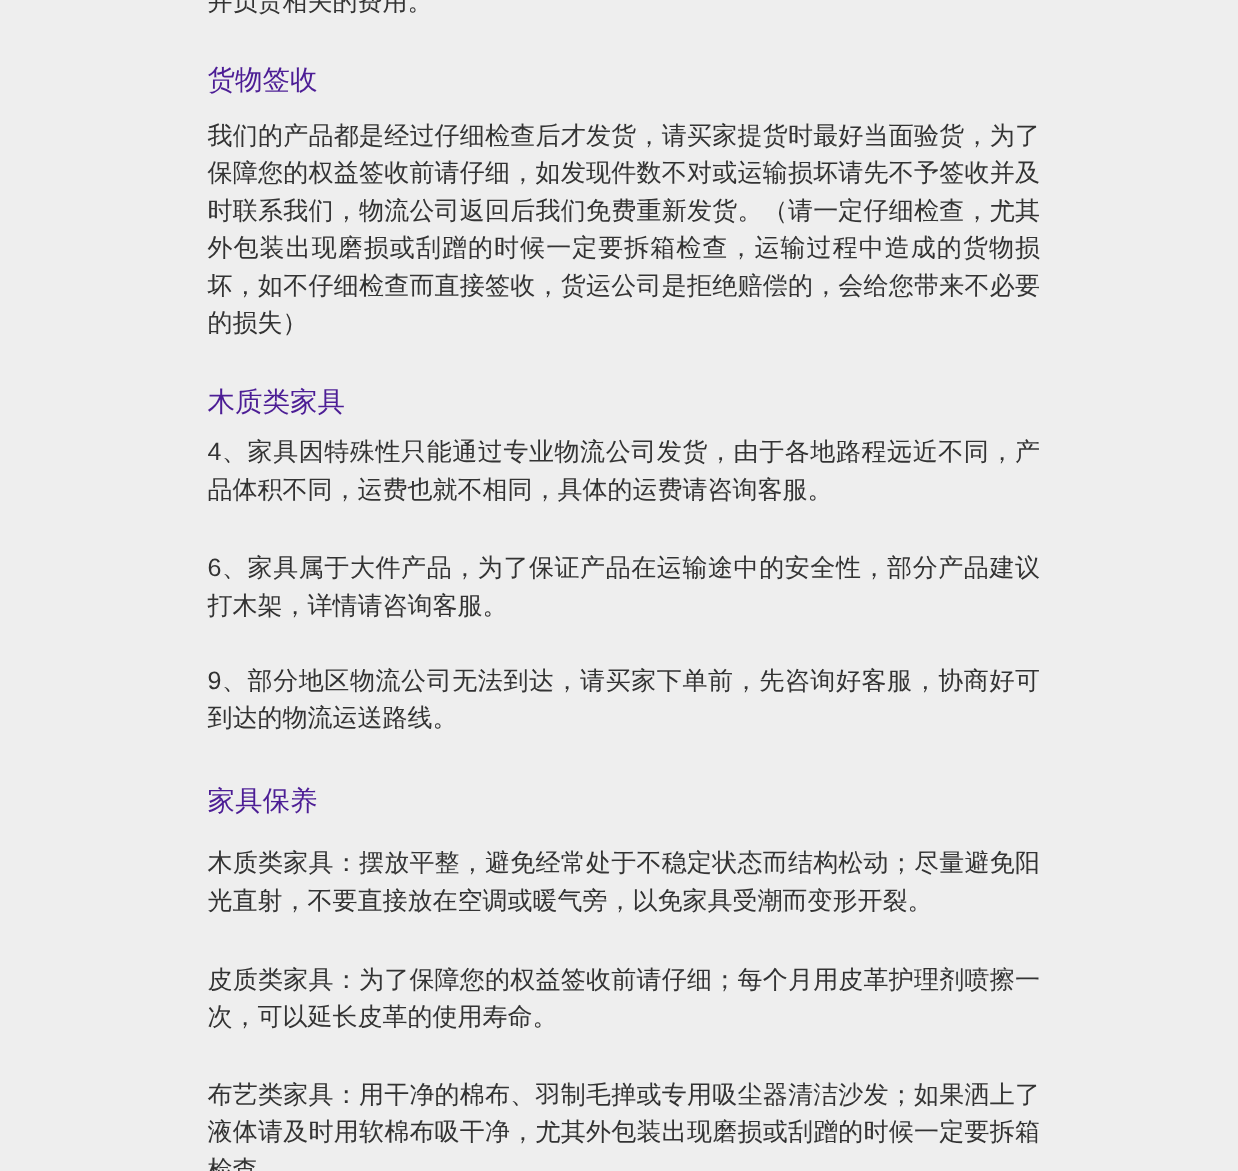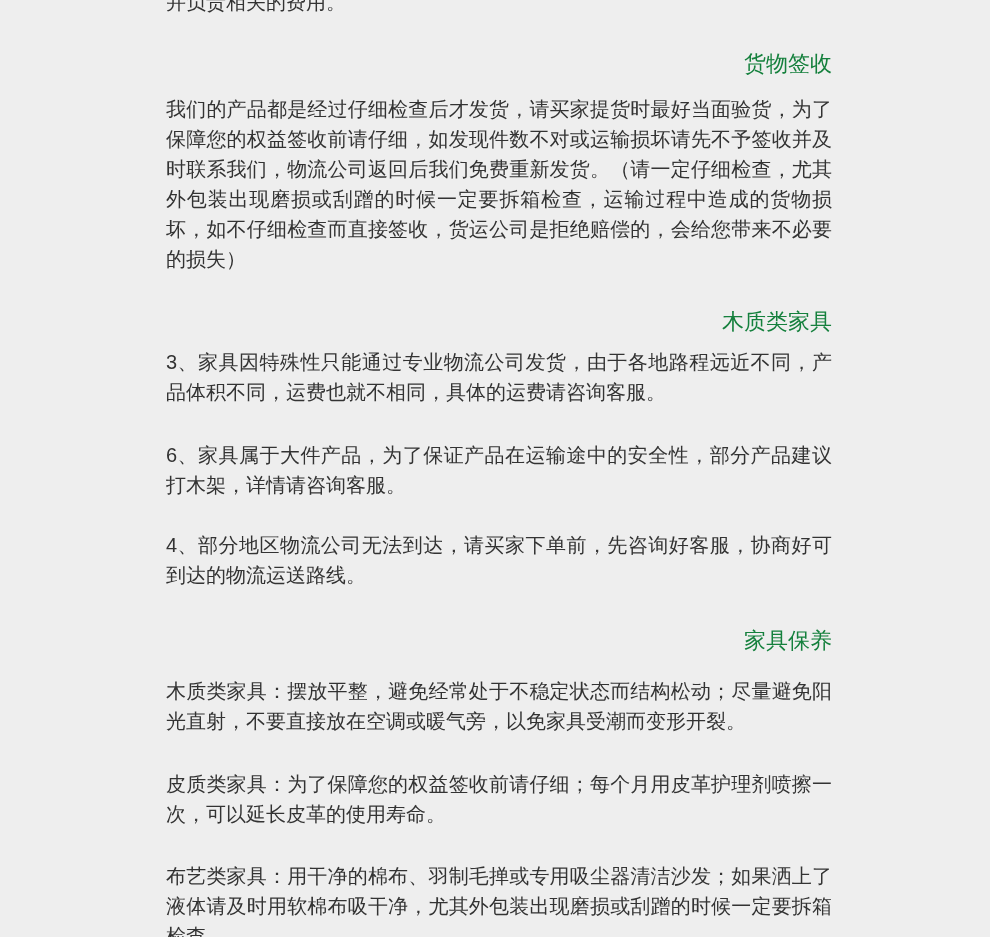--- a/index.html
+++ b/index.html
@@ -27,22 +27,22 @@
     margin-top: -13px;
     text-align: left;
     color: #333333;
     white-space: nowrap;
     overflow: hidden;
   }
   h2 {
     font-size: 22px;
     line-height: 30px;
     font-weight: 500;
-    color: #15803d;
-    text-align: right;
+    color: #4c1d95;
+    text-align: left;
     padding: 0;
   }
   p {
     margin: 0;
     padding: 0;
     text-align: justify;
     text-justify: inter-ideograph;
     word-break: break-all;
   }
   h2.h-receipt   { margin: 32px 0 15px 0; }
@@ -62,25 +62,25 @@
 <div class="page">
 
   <div class="clip-line">并负责相关的费用。</div>
 
   <h2 class="h-receipt">货物签收</h2>
 
   <p class="para-receipt">我们的产品都是经过仔细检查后才发货，请买家提货时最好当面验货，为了保障您的权益签收前请仔细，如发现件数不对或运输损坏请先不予签收并及时联系我们，物流公司返回后我们免费重新发货。（请一定仔细检查，尤其外包装出现磨损或刮蹭的时候一定要拆箱检查，运输过程中造成的货物损坏，如不仔细检查而直接签收，货运公司是拒绝赔偿的，会给您带来不必要的损失）</p>
 
   <h2 class="h-logistics">木质类家具</h2>
 
-  <p class="point-1">3、家具因特殊性只能通过专业物流公司发货，由于各地路程远近不同，产品体积不同，运费也就不相同，具体的运费请咨询客服。</p>
+  <p class="point-1">4、家具因特殊性只能通过专业物流公司发货，由于各地路程远近不同，产品体积不同，运费也就不相同，具体的运费请咨询客服。</p>
 
   <p class="point-2">6、家具属于大件产品，为了保证产品在运输途中的安全性，部分产品建议打木架，详情请咨询客服。</p>
 
-  <p class="point-3">4、部分地区物流公司无法到达，请买家下单前，先咨询好客服，协商好可到达的物流运送路线。</p>
+  <p class="point-3">9、部分地区物流公司无法到达，请买家下单前，先咨询好客服，协商好可到达的物流运送路线。</p>
 
   <h2 class="h-care">家具保养</h2>
 
   <p class="care-wood">木质类家具：摆放平整，避免经常处于不稳定状态而结构松动；尽量避免阳光直射，不要直接放在空调或暖气旁，以免家具受潮而变形开裂。</p>
 
   <p class="care-leather">皮质类家具：为了保障您的权益签收前请仔细；每个月用皮革护理剂喷擦一次，可以延长皮革的使用寿命。</p>
 
   <p class="care-fabric">布艺类家具：用干净的棉布、羽制毛掸或专用吸尘器清洁沙发；如果洒上了液体请及时用软棉布吸干净，尤其外包装出现磨损或刮蹭的时候一定要拆箱检查。</p>
 
 </div>

